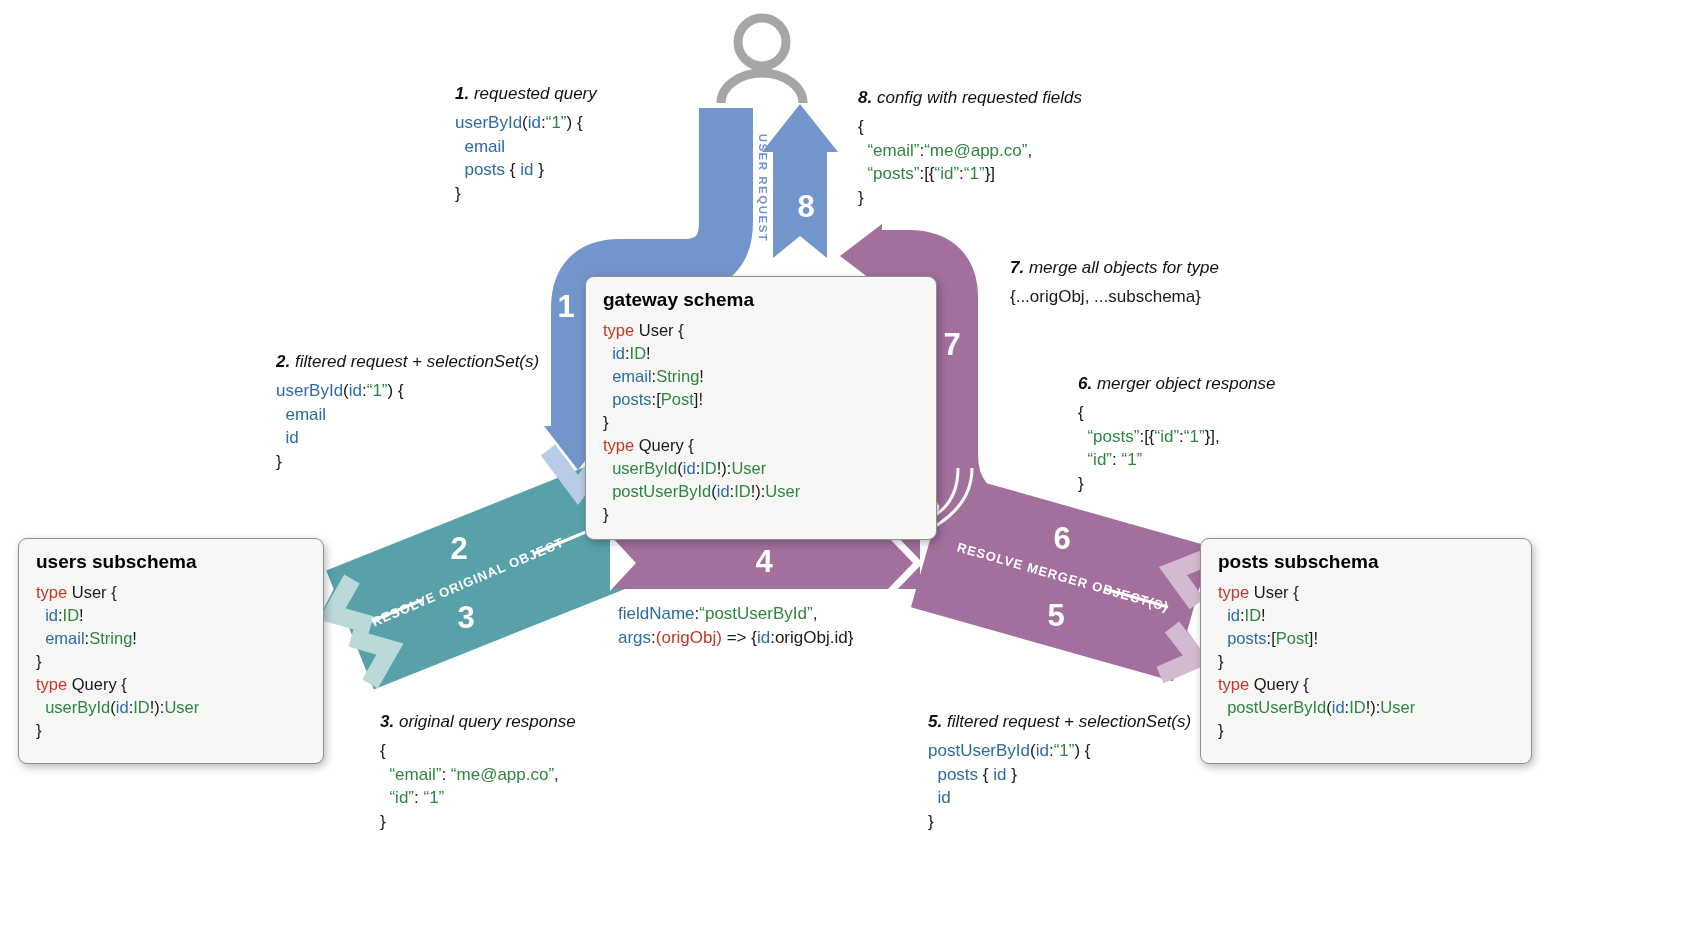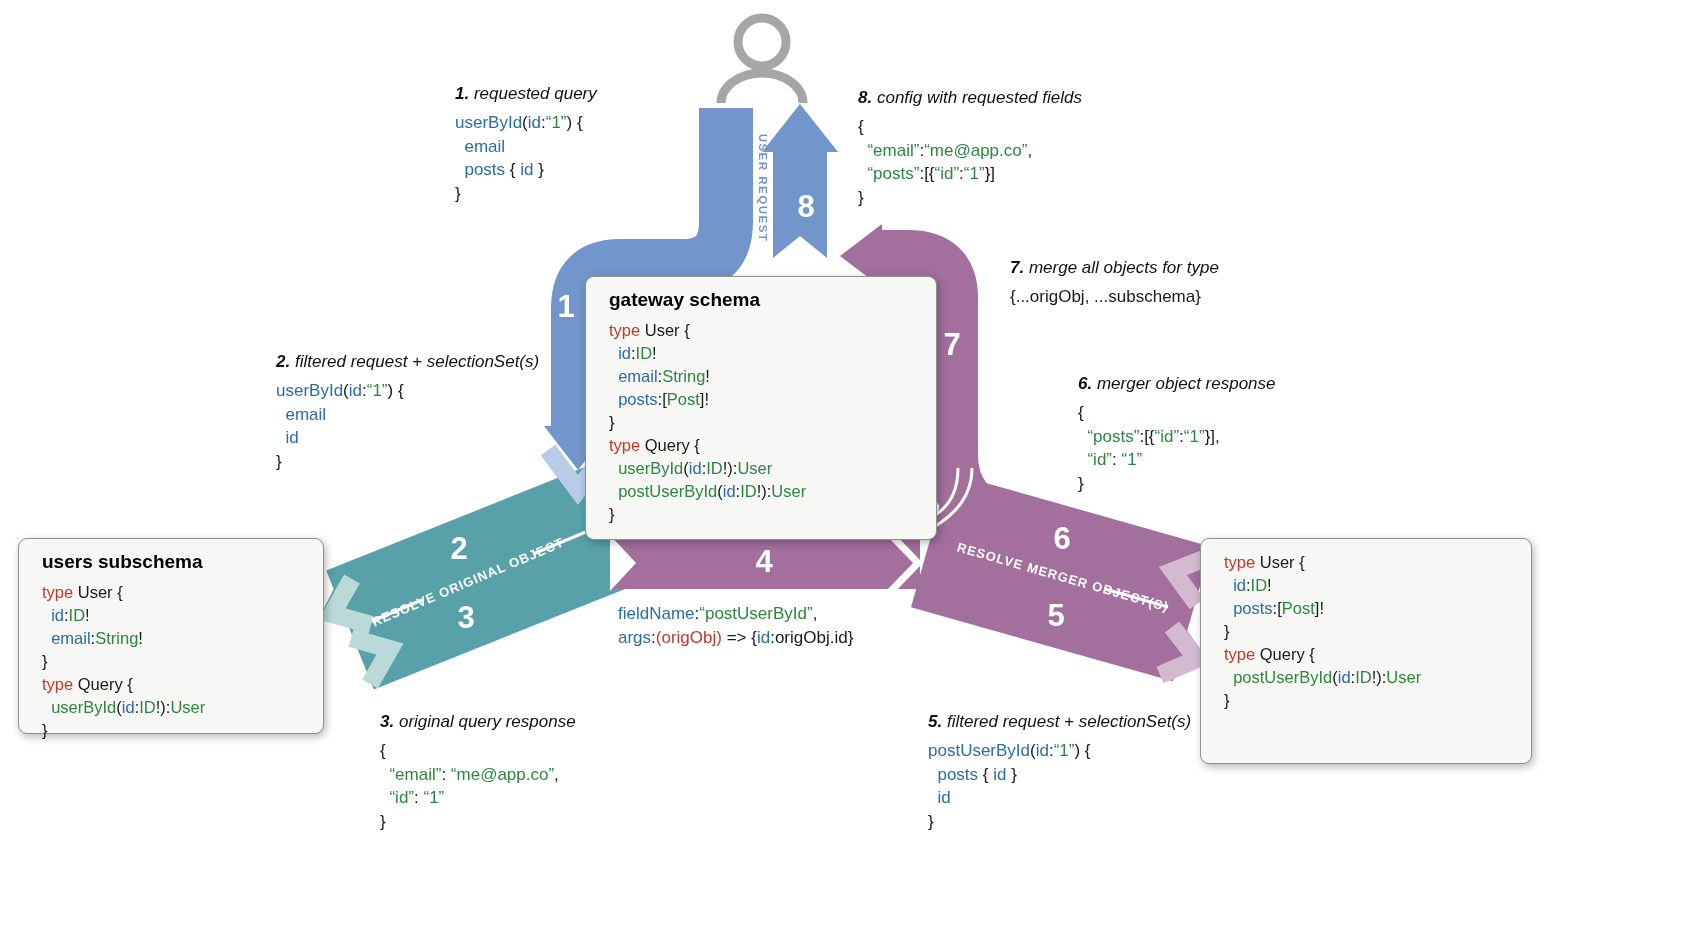--- a/index.html
+++ b/index.html
@@ -28,21 +28,21 @@
   }
   .band-label {
     position:absolute; z-index:2; color:#fff; font-weight:bold; font-size:13px;
     letter-spacing:1px; white-space:nowrap;
   }
   .band-label.vert { color:var(--blue); font-size:11.5px; letter-spacing:1.5px; }
 
   .schema-box {
     position:absolute; z-index:3; background:var(--box_bg);
     border:1.5px solid var(--box_border); border-radius:9px;
-    box-shadow:2px 3px 8px rgba(0,0,0,.28); padding:12px 23px;
+    box-shadow:2px 3px 8px rgba(0,0,0,.28); padding:12px 17px;
   }
   .schema-title { font-weight:bold; font-size:19px; color:#000; margin-bottom:8px; }
 
   .code { font-family:Liberation Sans, sans-serif; font-size:16.5px; line-height:23px; white-space:pre; color:var(--plain); }
   .ann { position:absolute; z-index:4; }
   .ann-title { font-size:17px; font-style:italic; color:#111; margin-bottom:7px; }
   .ann-num { font-weight:bold; }
   .ann .code { font-size:17px; line-height:23.5px; }
 
   .tok-k { color:var(--keyword); }
@@ -109,26 +109,27 @@
 
   <div class="band-label vert" style="left:763px;top:188px;transform:translate(-50%,-50%) rotate(90deg)">USER REQUEST</div>
   <div class="band-label" style="left:468px;top:582px;transform:translate(-50%,-50%) rotate(-23deg)">RESOLVE ORIGINAL OBJECT</div>
   <div class="band-label" style="left:1063px;top:577px;transform:translate(-50%,-50%) rotate(16deg)">RESOLVE MERGER OBJECT(S)</div>
 
   <div class="schema-box" style="left:585px;top:276px;width:352px;height:264px">
     <div class="schema-title">gateway schema</div>
     <div class="code"><div class="code-line"><span class="tok-k">type</span><span class="tok-p"> User {</span></div><div class="code-line"><span class="tok-f">  id</span><span class="tok-p">:</span><span class="tok-t">ID</span><span class="tok-p">!</span></div><div class="code-line"><span class="tok-f">  email</span><span class="tok-p">:</span><span class="tok-t">String</span><span class="tok-p">!</span></div><div class="code-line"><span class="tok-f">  posts</span><span class="tok-p">:[</span><span class="tok-t">Post</span><span class="tok-p">]!</span></div><div class="code-line"><span class="tok-p">}</span></div><div class="code-line"><span class="tok-k">type</span><span class="tok-p"> Query {</span></div><div class="code-line"><span class="tok-t">  userById</span><span class="tok-p">(</span><span class="tok-f">id</span><span class="tok-p">:</span><span class="tok-t">ID</span><span class="tok-p">!):</span><span class="tok-t">User</span></div><div class="code-line"><span class="tok-t">  postUserById</span><span class="tok-p">(</span><span class="tok-f">id</span><span class="tok-p">:</span><span class="tok-t">ID</span><span class="tok-p">!):</span><span class="tok-t">User</span></div><div class="code-line"><span class="tok-p">}</span></div></div>
   </div>
 
-  <div class="schema-box" style="left:18px;top:538px;width:306px;height:196px">
+  <div class="schema-box" style="left:18px;top:538px;width:306px;height:226px">
     <div class="schema-title">users subschema</div>
     <div class="code"><div class="code-line"><span class="tok-k">type</span><span class="tok-p"> User {</span></div><div class="code-line"><span class="tok-f">  id</span><span class="tok-p">:</span><span class="tok-t">ID</span><span class="tok-p">!</span></div><div class="code-line"><span class="tok-f">  email</span><span class="tok-p">:</span><span class="tok-t">String</span><span class="tok-p">!</span></div><div class="code-line"><span class="tok-p">}</span></div><div class="code-line"><span class="tok-k">type</span><span class="tok-p"> Query {</span></div><div class="code-line"><span class="tok-t">  userById</span><span class="tok-p">(</span><span class="tok-f">id</span><span class="tok-p">:</span><span class="tok-t">ID</span><span class="tok-p">!):</span><span class="tok-t">User</span></div><div class="code-line"><span class="tok-p">}</span></div></div>
   </div>
 
   <div class="schema-box" style="left:1200px;top:538px;width:332px;height:226px">
+    <div class="schema-title">posts subschema</div>
     <div class="code"><div class="code-line"><span class="tok-k">type</span><span class="tok-p"> User {</span></div><div class="code-line"><span class="tok-f">  id</span><span class="tok-p">:</span><span class="tok-t">ID</span><span class="tok-p">!</span></div><div class="code-line"><span class="tok-f">  posts</span><span class="tok-p">:[</span><span class="tok-t">Post</span><span class="tok-p">]!</span></div><div class="code-line"><span class="tok-p">}</span></div><div class="code-line"><span class="tok-k">type</span><span class="tok-p"> Query {</span></div><div class="code-line"><span class="tok-t">  postUserById</span><span class="tok-p">(</span><span class="tok-f">id</span><span class="tok-p">:</span><span class="tok-t">ID</span><span class="tok-p">!):</span><span class="tok-t">User</span></div><div class="code-line"><span class="tok-p">}</span></div></div>
   </div>
 
   <div class="ann" style="left:455px;top:84px">
     <div class="ann-title">
       <span class="ann-num">1.</span>
       <span>requested query</span>
     </div>
     <div class="code"><div class="code-line"><span class="tok-f">userById</span><span class="tok-p">(</span><span class="tok-f">id</span><span class="tok-p">:</span><span class="tok-s">“1”</span><span class="tok-p">) {</span></div><div class="code-line"><span class="tok-f">  email</span></div><div class="code-line"><span class="tok-f">  posts</span><span class="tok-p"> { </span><span class="tok-f">id</span><span class="tok-p"> }</span></div><div class="code-line"><span class="tok-p">}</span></div></div>
   </div>

